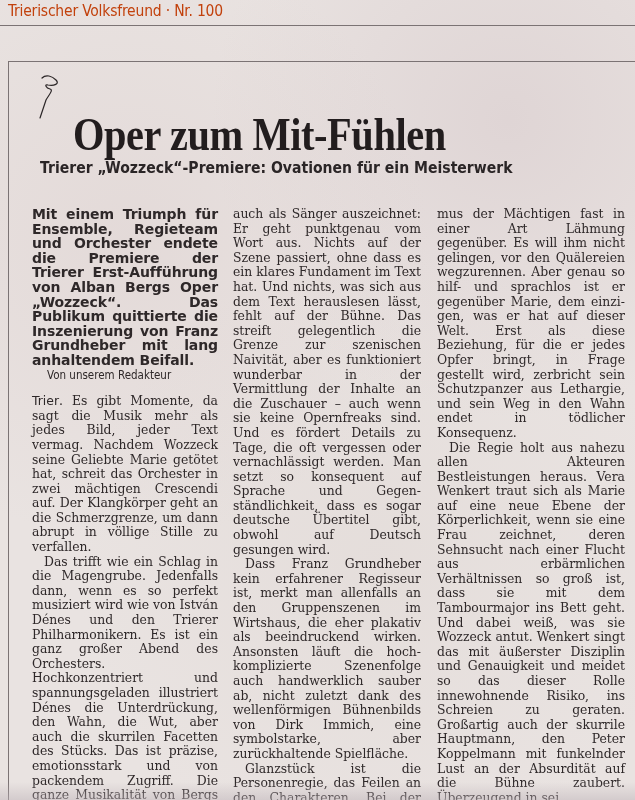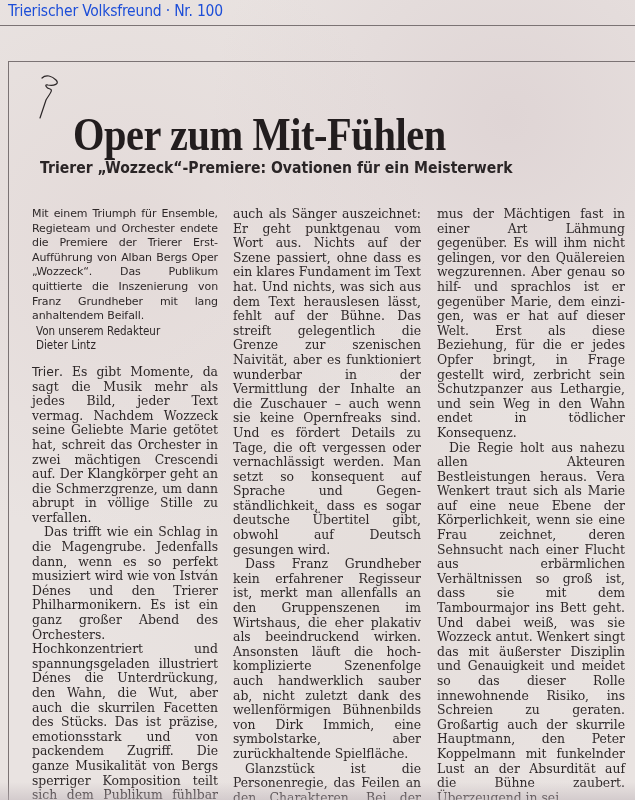--- a/index.html
+++ b/index.html
@@ -14,21 +14,21 @@
       position: absolute; inset: 0;
       background:
         radial-gradient(circle at 20% 30%, rgba(210,190,190,0.25), transparent 40%),
         radial-gradient(circle at 80% 15%, rgba(200,180,185,0.3), transparent 35%),
         radial-gradient(circle at 60% 70%, rgba(215,205,200,0.25), transparent 45%);
       pointer-events: none;
     }
     .masthead {
       position: absolute; left: 8px; top: 2px;
       font-family: "DejaVu Sans", sans-serif;
-      font-size: 15.5px; color: #1d4ed8; letter-spacing: -0.2px;
+      font-size: 15.5px; color: #c2410c; letter-spacing: -0.2px;
       font-stretch: condensed;
     }
     .masthead-rule {
       position: absolute; left: 0; right: 0; top: 25px;
       border-top: 1px solid #7b7374;
     }
     .article-box {
       position: absolute; left: 8px; top: 61px; right: -4px; bottom: -4px;
       border-left: 1px solid #7b7374; border-top: 1px solid #7b7374;
     }
@@ -54,27 +54,27 @@
       font-size: 12.4px; line-height: 14.6px;
       text-align: justify; hyphens: manual;
       color: #2e2829;
     }
     .col p { margin: 0; text-indent: 12px; }
     .col p.no-indent { text-indent: 0; }
     .col1 { left: 32px; width: 186px; }
     .col2 { left: 233px; width: 188px; }
     .col3 { left: 437px; width: 188px; }
     .lead {
-      font-family: "DejaVu Sans", sans-serif; font-weight: normal;
-      font-size: 11px; line-height: 14.6px; margin: 0 0 10px 0;
+      font-family: "DejaVu Sans", sans-serif; font-weight: bold;
+      font-size: 14px; line-height: 14.6px; margin: 0 0 10px 0;
       text-align: justify; letter-spacing: -0.1px;
     }
     .byline {
       font-family: "DejaVu Sans", sans-serif; font-size: 11.5px;
-      line-height: 14.6px; margin: 0 0 12px 4px; font-stretch: condensed;
+      line-height: 14.6px; margin: 0 0 12px 15px; font-stretch: condensed;
     }
     .dateline { font-family: "DejaVu Sans", sans-serif; font-weight: normal; }
     .bottom-fade {
       position: absolute; left: 0; right: 0; bottom: 0; height: 18px;
       background: linear-gradient(to bottom, rgba(200,190,192,0), rgba(190,180,185,0.5));
       pointer-events: none;
     }
   </style>
 </head>
 <body>
@@ -95,21 +95,20 @@
 </svg>
 
 <h1 class="headline">Oper zum Mit-Fühlen</h1>
 
 <h2 class="subheadline">Trierer „Wozzeck“-Premiere: Ovationen für ein Meisterwerk</h2>
 
 <div class="col col1">
   <p class="lead no-indent">Mit einem Triumph für Ensemble, Regieteam und Orchester endete die Premiere der Trierer Erst-Aufführung von Alban Bergs Oper „Wozzeck“. Das Publikum quittierte die Inszenierung von Franz Grundheber mit lang anhaltendem Beifall.</p>
   <div class="byline">
     <div>Von unserem Redakteur</div>
-    <div>Dieter Lintz</div>
   </div>
   <p class="no-indent"><span class="dateline">Trier</span><span>. Es gibt Momente, da sagt die Musik mehr als jedes Bild, jeder Text vermag. Nachdem Wozzeck seine Geliebte Marie getötet hat, schreit das Orches­ter in zwei mächtigen Crescendi auf. Der Klangkörper geht an die Schmerzgrenze, um dann ab­rupt in völlige Stille zu verfallen.</span></p>
   <p>Das trifft wie ein Schlag in die Magengrube. Jedenfalls dann, wenn es so perfekt musiziert wird wie von István Dénes und den Trierer Philharmonikern. Es ist ein ganz großer Abend des Orchesters. Hochkonzentriert und spannungsgeladen illust­riert Dénes die Unterdrückung, den Wahn, die Wut, aber auch die skurrilen Facetten des Stücks. Das ist präzise, emoti­onsstark und von packendem Zugriff. Die ganze Musikalität von Bergs sperriger Kompositi­on teilt sich dem Publikum fühl­bar und nachvollziehbar mit.</p>
 
 </div>
 
 <div class="col col2">
   <p class="no-indent">auch als Sänger auszeichnet: Er geht punktgenau vom Wort aus. Nichts auf der Szene passiert, ohne dass es ein klares Funda­ment im Text hat. Und nichts, was sich aus dem Text herausle­sen lässt, fehlt auf der Bühne. Das streift gelegentlich die Grenze zur szenischen Naivität, aber es funktioniert wunderbar in der Vermittlung der Inhalte an die Zuschauer – auch wenn sie keine Opernfreaks sind. Und es fördert Details zu Tage, die oft vergessen oder vernachläs­sigt werden. Man setzt so kon­sequent auf Sprache und Gegen­ständlichkeit, dass es sogar deutsche Übertitel gibt, obwohl auf Deutsch gesungen wird.</p>
   <p>Dass Franz Grundheber kein erfahrener Regisseur ist, merkt man allenfalls an den Gruppen­szenen im Wirtshaus, die eher plakativ als beeindruckend wir­ken. Ansonsten läuft die hoch­komplizierte Szenenfolge auch handwerklich sauber ab, nicht zuletzt dank des wellenförmi­gen Bühnenbilds von Dirk Im­mich, eine symbolstarke, aber zurückhaltende Spielfläche.</p>
   <p>Glanzstück ist die Personen­regie, das Feilen an den Charak­teren. Bei der Titelfigur gelingt dem Sänger Johannes M. Kös­ters und der Regie ein Porträt jenseits von Klischees. Diesem Wozzeck fehlt alles Servile, Ge­duckte. Er ist unendlich fremd in dieser Welt, steht dem Zynis­</p>

